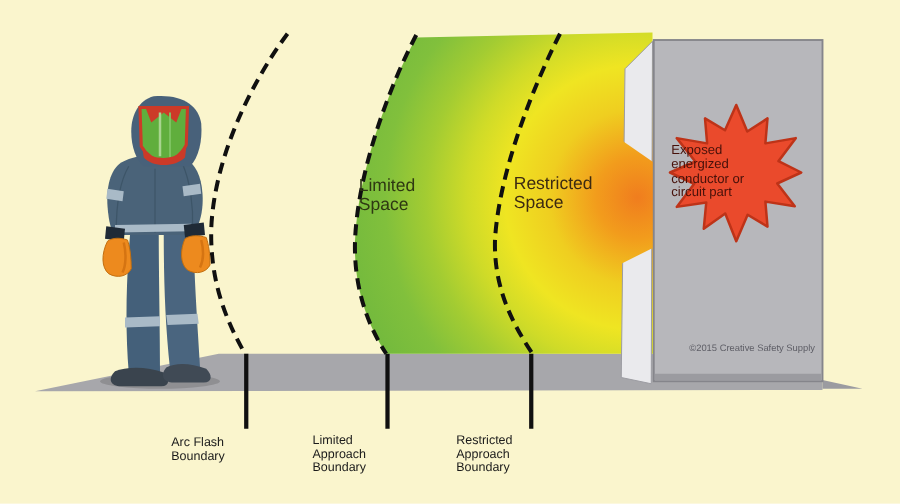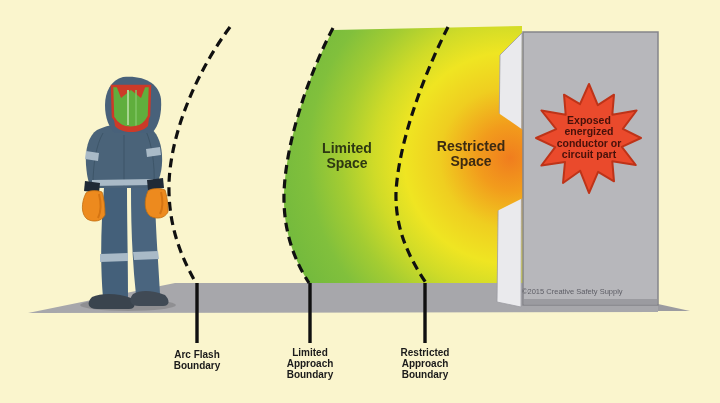--- a/index.html
+++ b/index.html
@@ -7,40 +7,39 @@
     position:relative;
     width:720px;height:403px;
     background:#FAF5CD;
     overflow:hidden;
     font-family:"Liberation Sans", sans-serif;
   }
   .stage svg{position:absolute;left:0;top:0;}
   .txt{
     position:absolute;
     white-space:pre-line;
-    text-align:center;
-    font-weight:bold;
+    font-weight:normal;
     line-height:1.1;
     pointer-events:none;
   }
   .zone-label{font-size:14px;}
   .zone-label.limited{left:287px;top:141px;width:120px;color:#2E3812;}
   .zone-label.restricted{left:411px;top:139px;width:120px;color:#3C2A12;}
   .star-label{
     left:537px;top:115px;width:104px;
     font-size:10.5px;line-height:1.08;color:#47110A;
   }
   .b-label{font-size:10px;color:#1B1B1B;width:120px;line-height:1.1;}
   .b-label.arc{left:137px;top:349px;}
   .b-label.lim{left:250px;top:347px;}
   .b-label.res{left:365px;top:347px;}
   .copyright{
-    position:absolute;left:522px;top:287px;width:130px;
+    position:absolute;left:522px;top:274px;width:130px;
     font-size:7.5px;font-weight:normal;color:#5E5E66;
-    text-align:left;white-space:nowrap;
+    text-align:right;white-space:nowrap;
   }
 </style>
 </head>
 <body>
 
 <div class="stage">
 
   <svg width="720" height="403" viewBox="0 0 720 403">
     <defs>
       <radialGradient id="zonegrad" gradientUnits="userSpaceOnUse" cx="510" cy="158" r="235">

